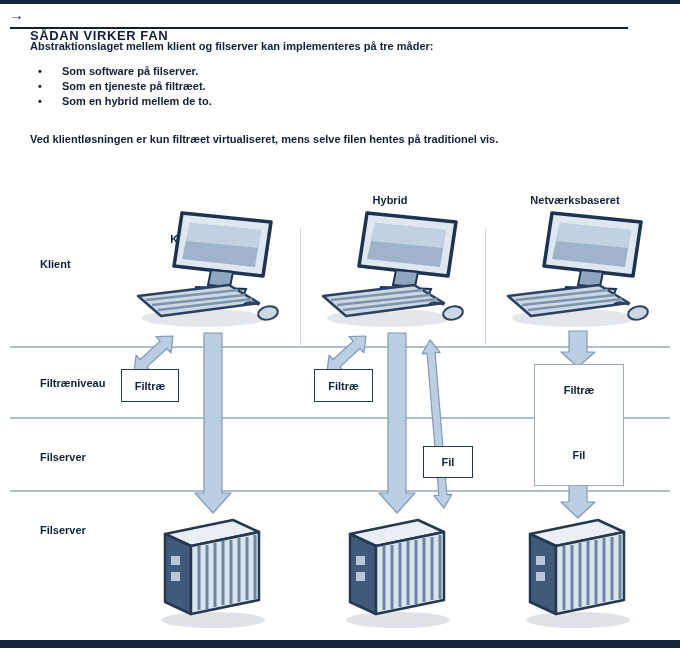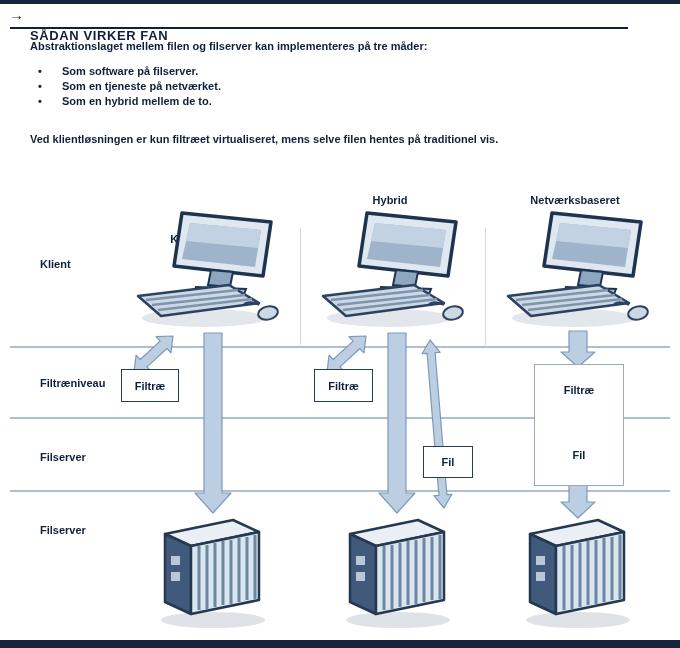--- a/index.html
+++ b/index.html
@@ -71,29 +71,29 @@
     </defs>
   </svg>
 
   <div class="abs topbar"></div>
   <div class="abs bottombar"></div>
 
   <span class="abs hdr-arrow">→</span>
   <span class="abs hdr-title">SÅDAN VIRKER FAN</span>
   <div class="abs hdr-rule"></div>
 
-  <div class="abs lead">Abstraktionslaget mellem filen og filserver kan implementeres på tre måder:</div>
+  <div class="abs lead">Abstraktionslaget mellem klient og filserver kan implementeres på tre måder:</div>
   <div class="abs bullets">
     <div class="bullet-row">
       <span class="bullet-dot">•</span>
       <span>Som software på filserver.</span>
     </div>
     <div class="bullet-row">
       <span class="bullet-dot">•</span>
-      <span>Som en tjeneste på netværket.</span>
+      <span>Som en tjeneste på filtræet.</span>
     </div>
     <div class="bullet-row">
       <span class="bullet-dot">•</span>
       <span>Som en hybrid mellem de to.</span>
     </div>
   </div>
   <div class="abs note">Ved klientløsningen er kun filtræet virtualiseret, mens selve filen hentes på traditionel vis.</div>
 
   <div class="abs col-hdr c1">Klientbaseret</div>
   <div class="abs col-hdr c3">Netværksbaseret</div>

